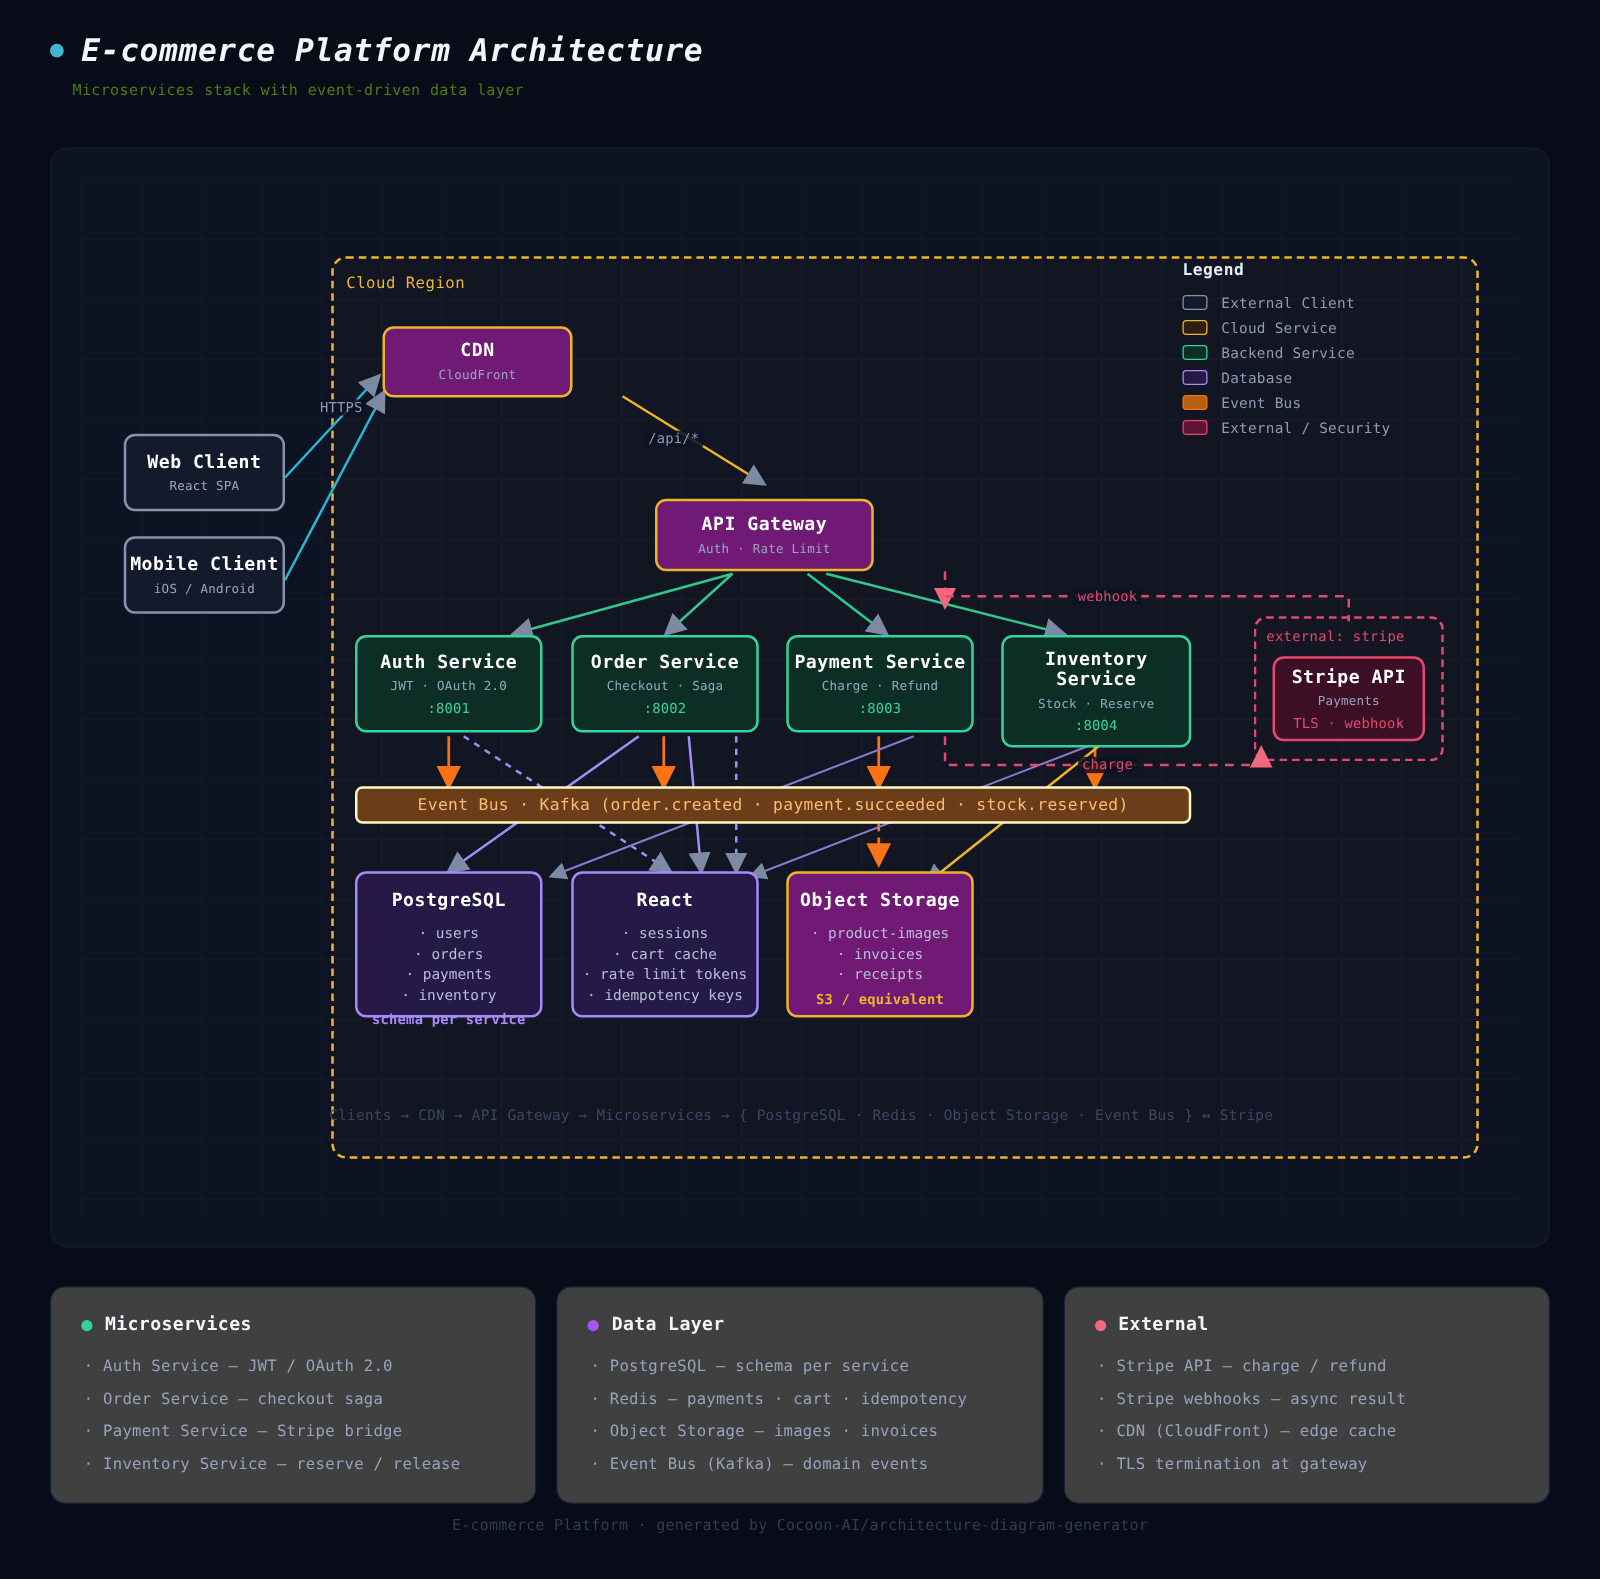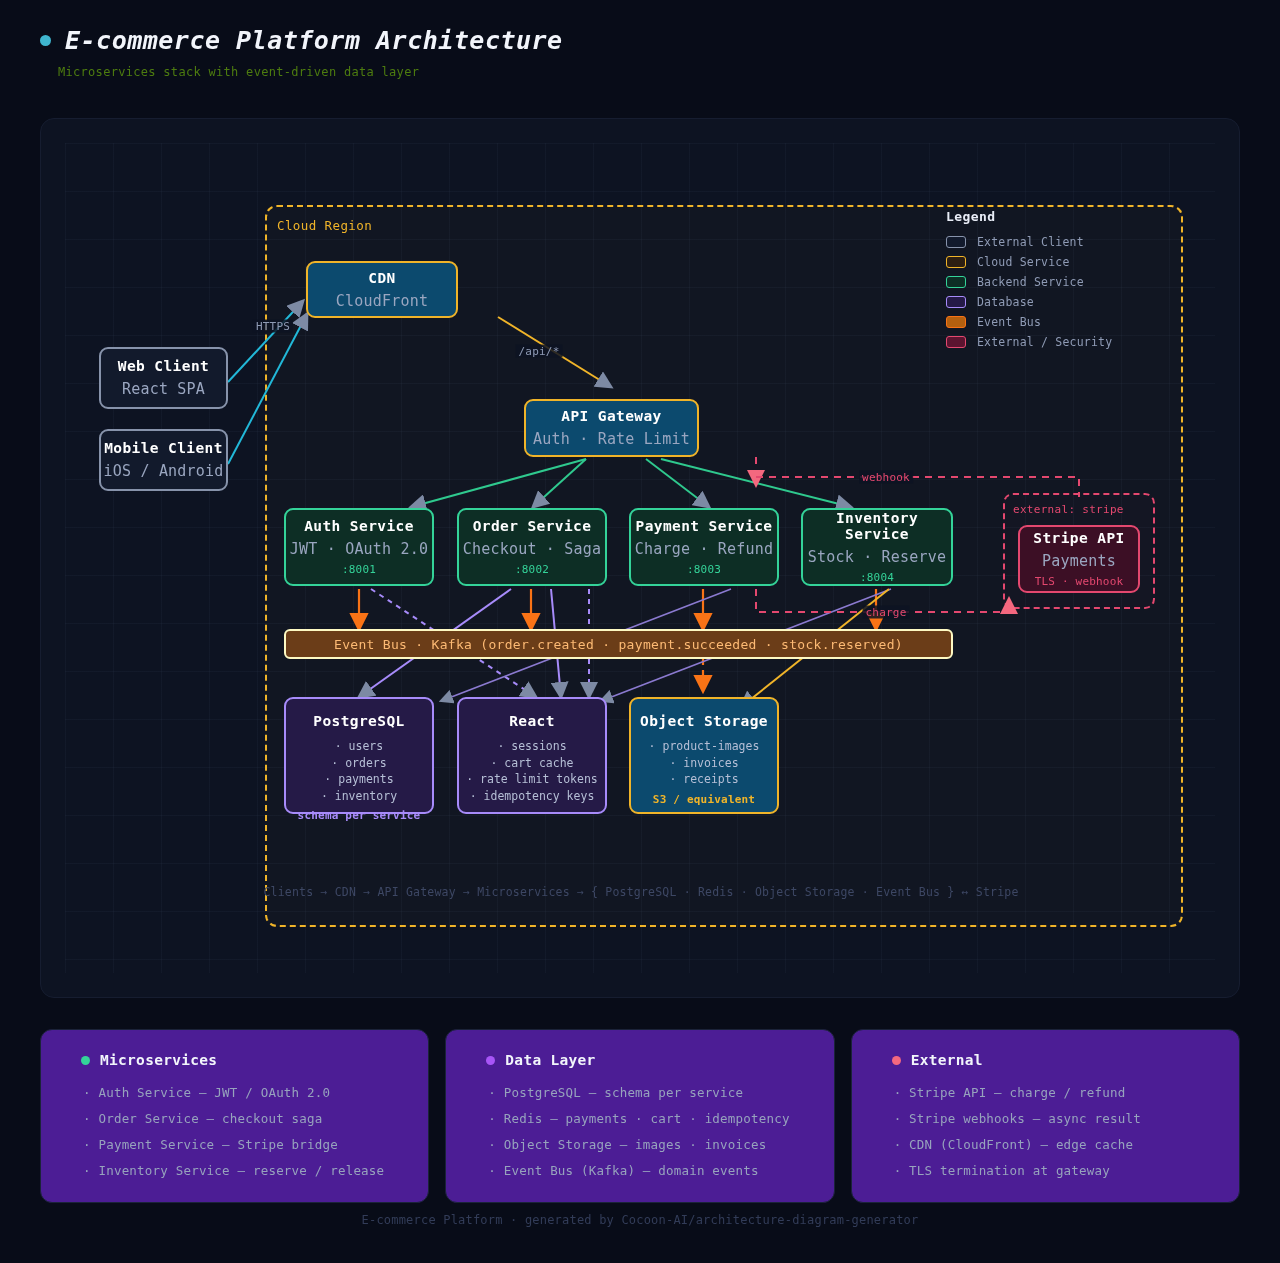--- a/index.html
+++ b/index.html
@@ -77,26 +77,26 @@
     border-radius: 9px;
     display: flex; flex-direction: column;
     align-items: center; justify-content: center;
     text-align: center;
   }
   .node .n-title {
     font-size: 14.5px; font-weight: bold; color: #ffffff;
     letter-spacing: 0.4px;
   }
   .node .n-sub {
-    font-size: 15px; color: #9aa6c0; margin-top: 6px; letter-spacing: 0.2px;
+    font-size: 10px; color: #9aa6c0; margin-top: 6px; letter-spacing: 0.2px;
   }
   .node .n-meta { font-size: 11px; margin-top: 5px; letter-spacing: 0.2px; }
 
   .n-client { background: #121a2c; border: 2px solid #8793ab; }
-  .n-cloud  { background: #0c4a6e; border: 2px solid #f0b429; }
+  .n-cloud  { background: #701a75; border: 2px solid #f0b429; }
   .n-backend{ background: #0d2e25; border: 2px solid #34d399; }
   .n-backend .n-meta { color: #34d399; }
   .n-cloud  .n-meta { color: #f0b429; font-weight: bold; }
   .n-db     { background: #251a47; border: 2px solid #a78bfa; }
   .n-db .n-meta { color: #a78bfa; font-weight: bold; }
   .n-ext    { background: #3c0f25; border: 2px solid #e4486f; }
   .n-ext .n-meta { color: #e4486f; }
 
   .n-bus {
     position: absolute;
@@ -137,22 +137,22 @@
     position: absolute; left: 0; width: 1200px; text-align: center;
     font-size: 11.5px; color: #3d4764; letter-spacing: 0.2px;
   }
 
   
   .panels {
     position: absolute; left: 40px; top: 1029px;
     width: 1200px; display: flex; gap: 16px;
   }
   .panel {
-    flex: 1; background: #4c1d95; border: 1px solid #1b2339;
-    border-radius: 12px; padding: 22px 24px 24px 40px;
+    flex: 1; background: #404040; border: 1px solid #1b2339;
+    border-radius: 12px; padding: 22px 24px 24px 24px;
   }
   .panel-head { display: flex; align-items: center; gap: 10px; margin-bottom: 17px; }
   .panel-dot { width: 9px; height: 9px; border-radius: 50%; flex: none; }
   .panel-title {
     font-size: 14.5px; font-weight: bold; color: #f2f5fb; letter-spacing: 0.3px;
   }
   .panel-item {
     font-size: 12.5px; color: #97a3bd; margin-bottom: 11px;
     letter-spacing: 0.2px; padding-left: 2px;
   }
@@ -262,21 +262,21 @@
         <div class="n-sub">Checkout · Saga</div>
         <div class="n-meta">:8002</div>
       </div>
 
       <div class="node n-backend" style="left:588px; top:389px; width:150px; height:78px;">
         <div class="n-title">Payment Service</div>
         <div class="n-sub">Charge · Refund</div>
         <div class="n-meta">:8003</div>
       </div>
 
-      <div class="node n-backend" style="left:760px; top:389px; width:152px; height:78px;">
+      <div class="node n-backend" style="left:760px; top:389px; width:152px; height:90px;">
         <div class="n-title">Inventory Service</div>
         <div class="n-sub">Stock · Reserve</div>
         <div class="n-meta">:8004</div>
       </div>
 
       <div class="node n-ext" style="left:977px; top:406px; width:122px; height:68px;">
         <div class="n-title">Stripe API</div>
         <div class="n-sub">Payments</div>
         <div class="n-meta">TLS · webhook</div>
       </div>

